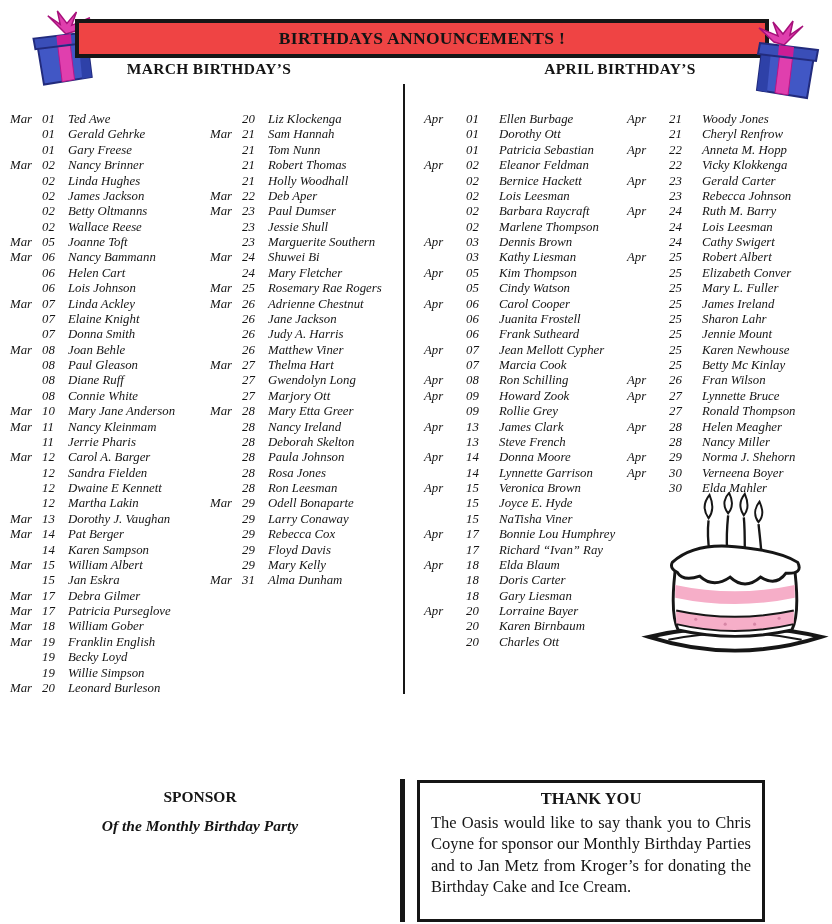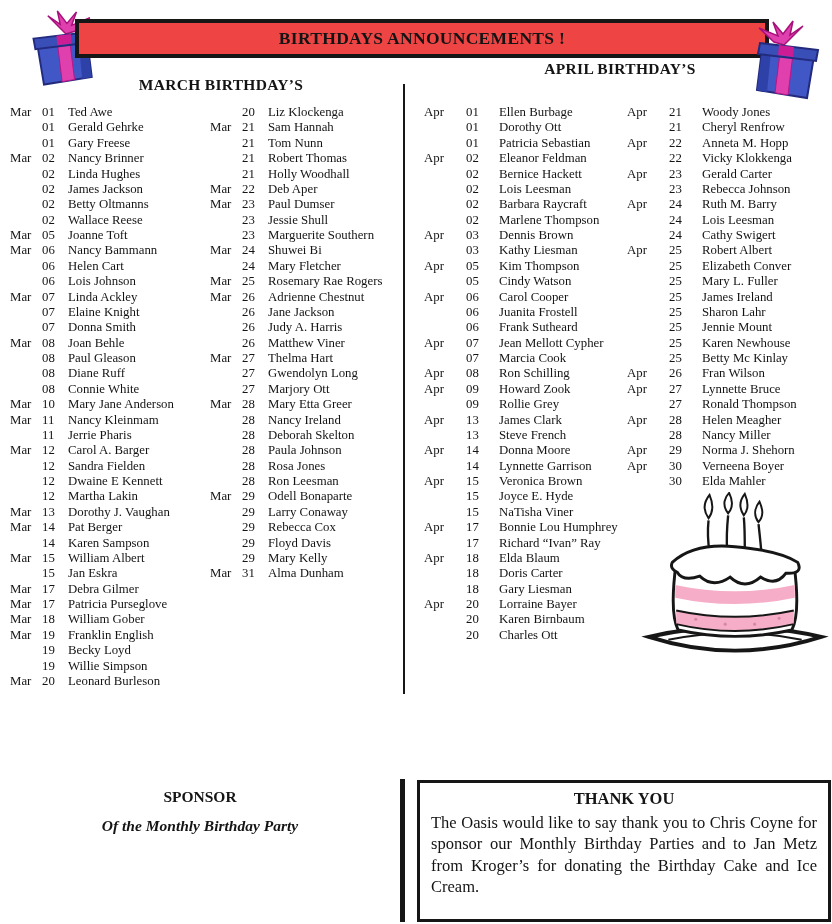--- a/index.html
+++ b/index.html
@@ -16,44 +16,44 @@
     position:absolute; left:75px; top:19px; width:686px; height:31px;
     border:4px solid #161616; display:flex; align-items:center; justify-content:center;
     background:#ef4444;
   }
   .page-title { font-size:17.5px; font-weight:bold; letter-spacing:.3px; margin:0; }
 
   .month-heading {
     position:absolute; top:60px; margin:0; font-size:15.5px; font-weight:bold;
     text-align:center; letter-spacing:.3px;
   }
-  .march-heading { left:16px; width:410px;margin-top:16px; }
+  .march-heading { left:4px; width:410px; }
   .april-heading { left:408px; width:424px; }
 
   .divider   { position:absolute; left:403px; top:84px;  width:2px; height:610px; background:#161616; }
   .thick-rule{ position:absolute; left:400px; top:779px; width:5px; height:143px; background:#161616; }
 
-  .list { position:absolute; top:105px; }
+  .list { position:absolute; top:112px;font-style:italic; }
   .row  { display:grid; line-height:15.38px; font-size:12.8px; white-space:nowrap; }
   .march-1 { left:10px;  width:196px; }
   .march-2 { left:210px; width:194px; }
   .april-1 { left:424px; width:202px; }
   .april-2 { left:627px; width:205px; }
   .march-1 .row, .march-2 .row { grid-template-columns:32px 26px 1fr; }
   .april-1 .row, .april-2 .row { grid-template-columns:42px 33px 1fr; }
 
   .cake { position:absolute; left:637px; top:492px; width:196px; height:180px; }
   .cake svg { width:100%; height:100%; }
 
   .sponsor { position:absolute; left:20px; top:788px; width:360px; text-align:center; }
   .sponsor-title { font-size:15.5px; font-weight:bold; }
   .sponsor-sub   { font-size:15.5px; font-weight:bold; margin-top:11px;font-style:italic; }
 
   .thankyou {
-    position:absolute; left:417px; top:780px; width:414px; height:142px;
+    position:absolute; left:417px; top:780px; width:348px; height:142px;
     border:3px solid #161616; box-sizing:border-box; padding:4px 11px 0 11px; background:#fff;
   }
   .ty-title { text-align:center; font-weight:bold; font-size:16.5px; margin:2px 0 3px; }
   .ty-body  { font-size:16.5px; text-align:justify; line-height:1.3; margin:0; }
 </style>
 </head>
 <body>
 
 <div class="gift gift-left">
   <svg viewBox="0 0 90 90">

